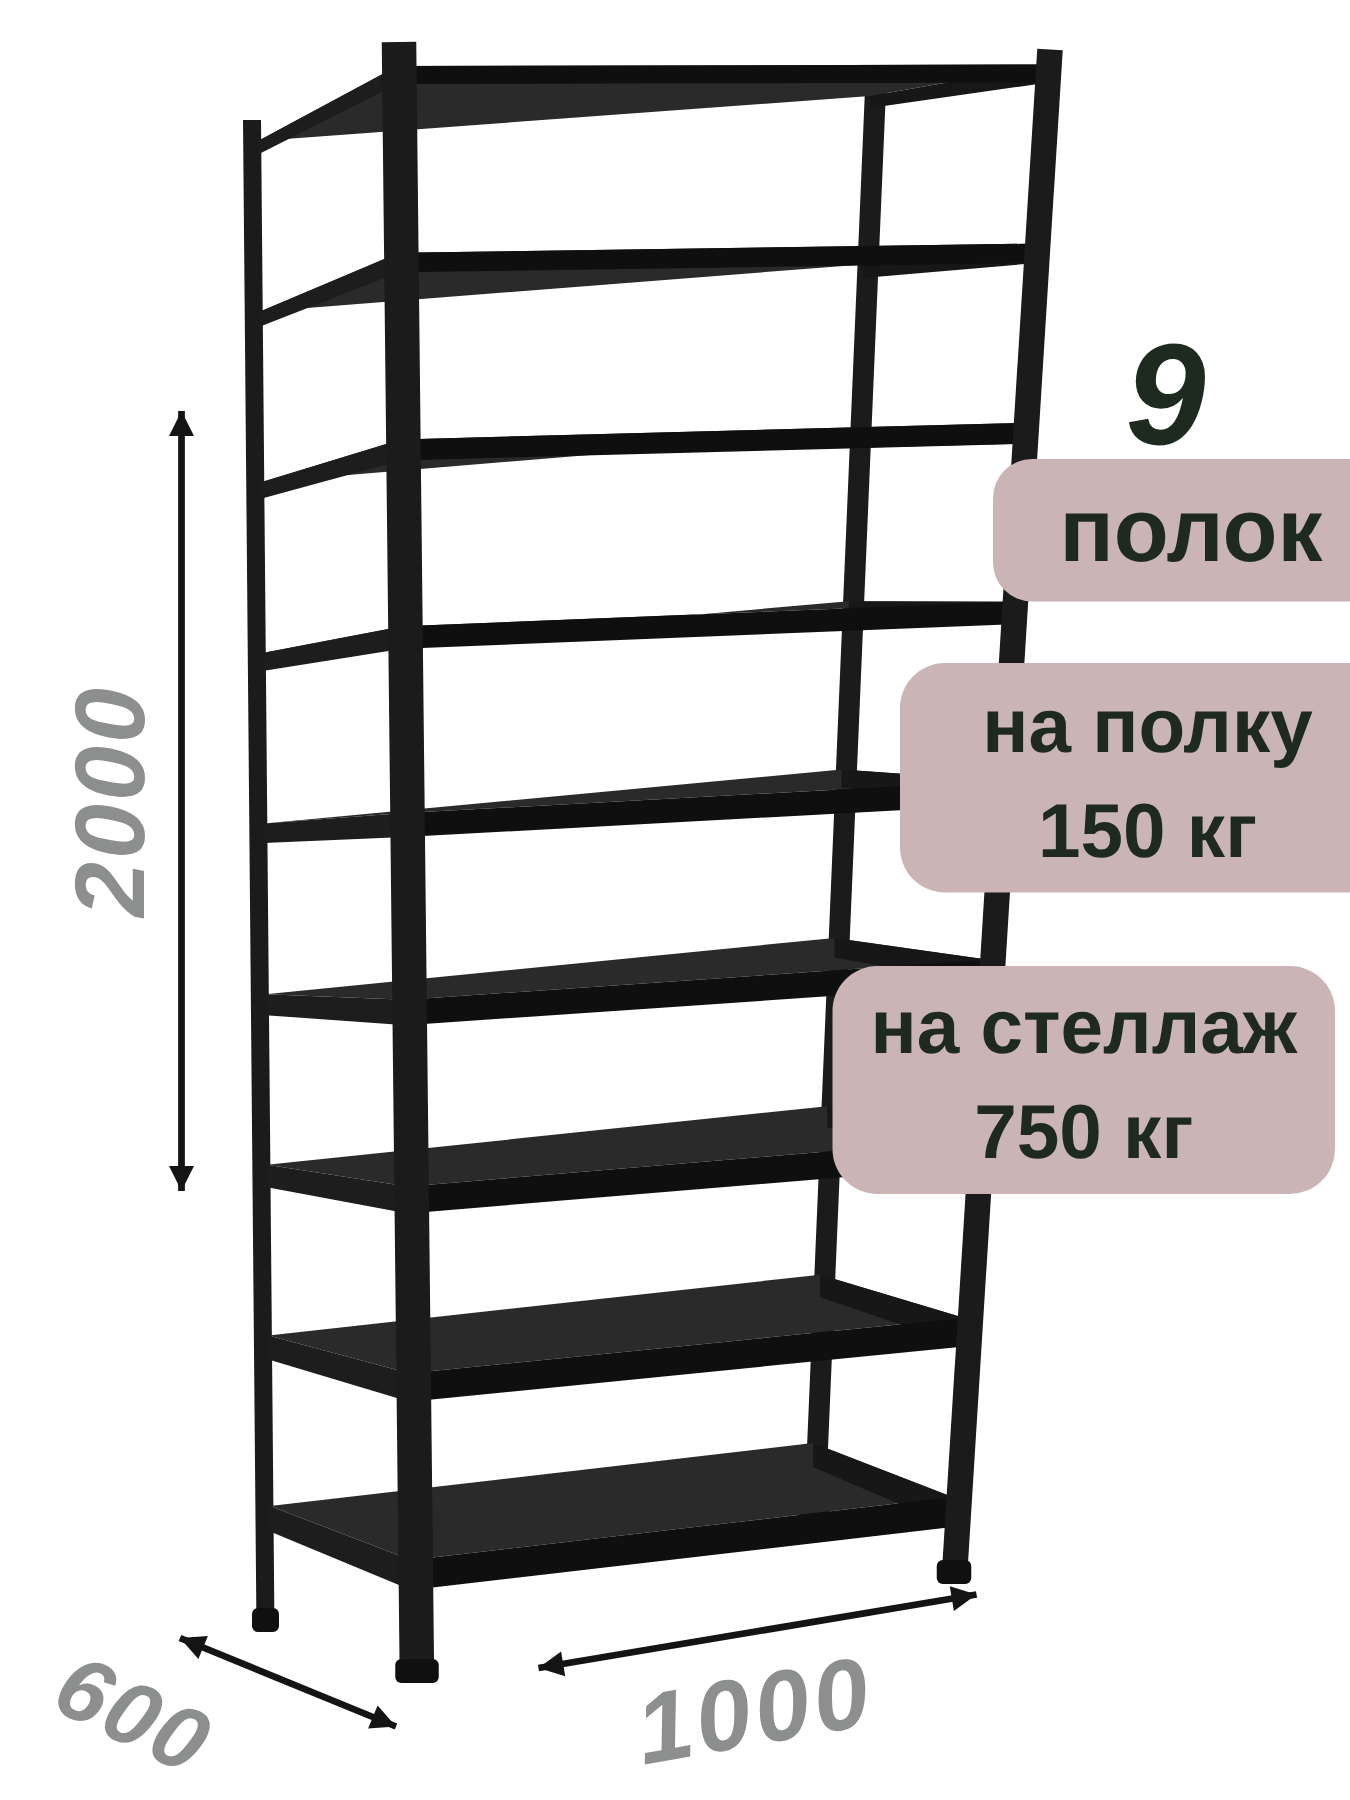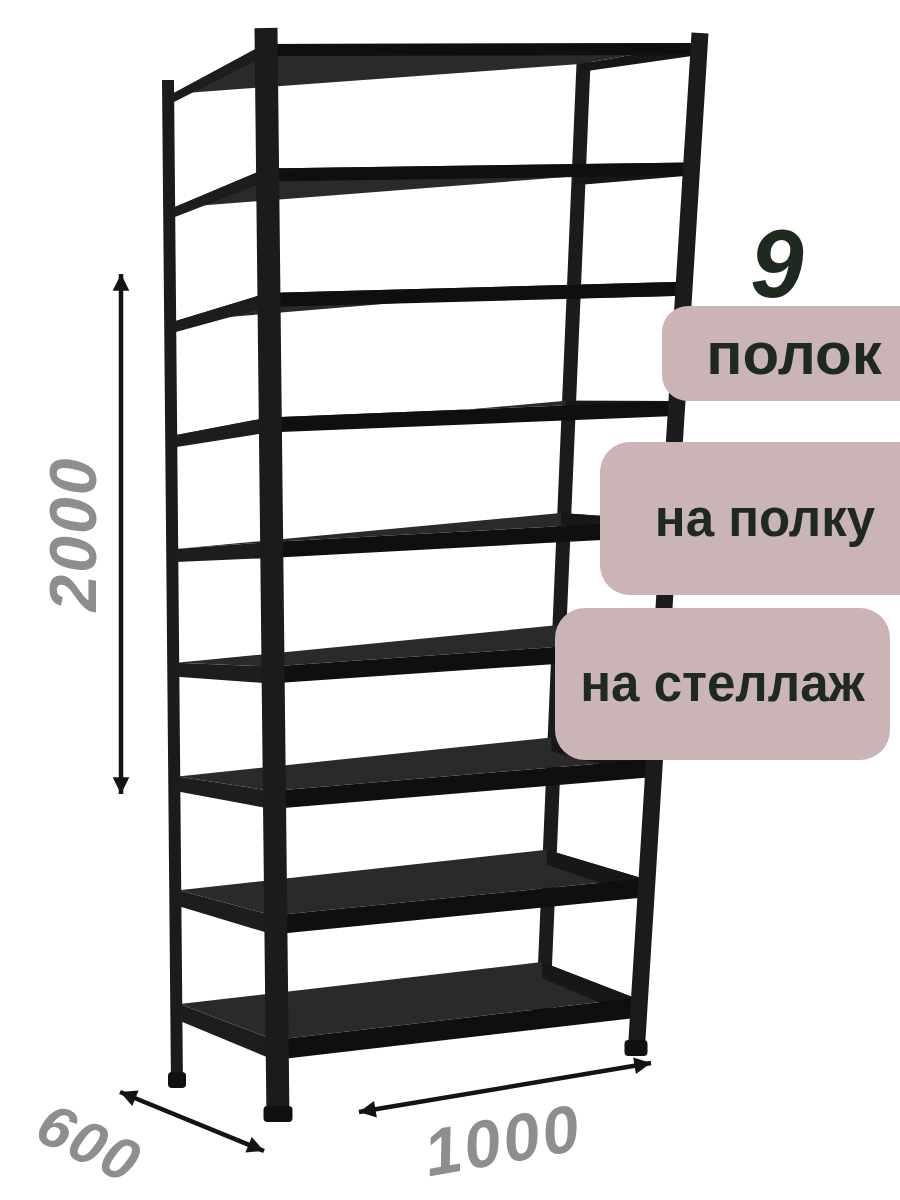--- a/index.html
+++ b/index.html
@@ -25,21 +25,21 @@
     position:absolute;left:777px;top:264px;transform:translate(-50%,-50%);
     font-size:96px;font-weight:700;font-style:italic;color:var(--badge-text);
   }
   .badge{
     position:absolute;background:var(--badge-bg);color:var(--badge-text);
     font-weight:700;text-align:center;
     display:flex;flex-direction:column;justify-content:center;align-items:center;
   }
   .badge-count{left:662px;top:306px;width:264px;height:95px;border-radius:26px;font-size:60px;}
   .badge-shelf-load{left:562px;top:442px;width:330px;height:153px;border-radius:30px;font-size:51px;line-height:70px;margin-left:38px;}
-  .badge-rack-load{left:555px;top:608px;width:335px;height:152px;border-radius:30px;font-size:51px;line-height:70px;}
+  .badge-rack-load{left:555px;top:644px;width:335px;height:152px;border-radius:30px;font-size:51px;line-height:70px;}
 </style>
 </head>
 <body>
 
 <div class="stage">
 
   <svg class="scene" viewBox="0 0 900 1200">
     <defs>
       <marker id="ah" viewBox="0 0 12 12" refX="11" refY="6" markerWidth="20" markerHeight="20" markerUnits="userSpaceOnUse" orient="auto-start-reverse">
         <path d="M1,1 L11,6 L1,11 Z" fill="#141414"></path>
@@ -105,19 +105,21 @@
   <div class="dim dim-width">1000</div>
 
   <div class="shelf-count-number">9</div>
 
   <div class="badge badge-count">
     <span>полок</span>
   </div>
 
   <div class="badge badge-shelf-load">
     <div>на полку</div>
+    <div>150 кг</div>
   </div>
 
   <div class="badge badge-rack-load">
     <div>на стеллаж</div>
+    <div>750 кг</div>
   </div>
 
 </div>
 
 </body></html>

